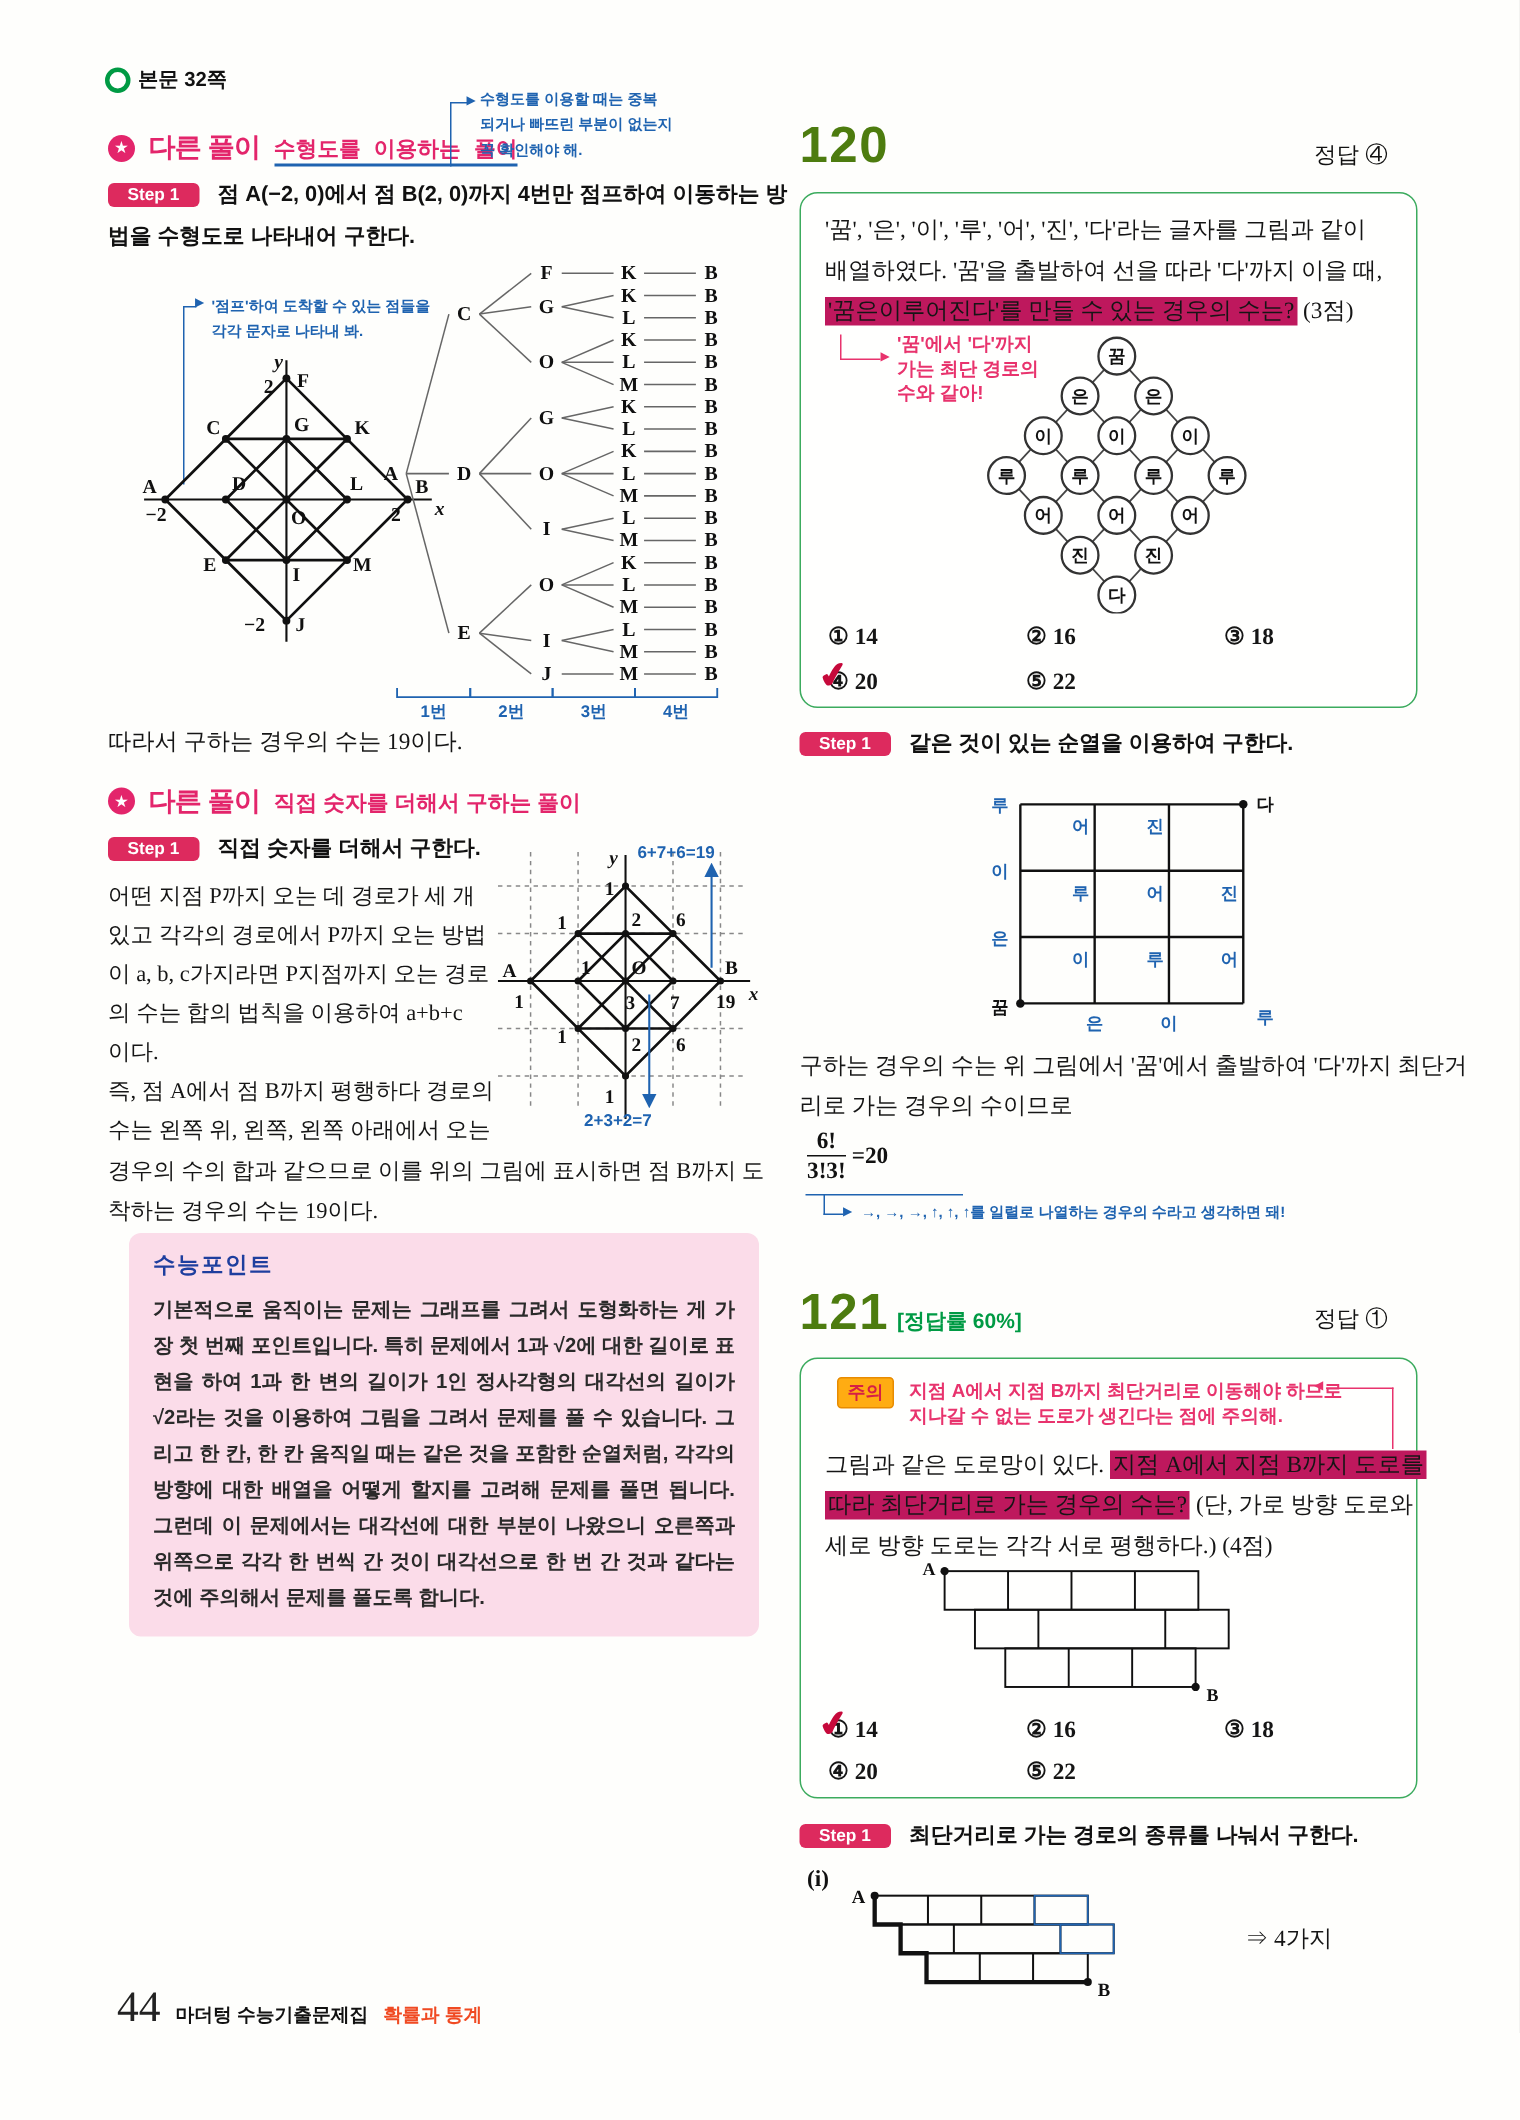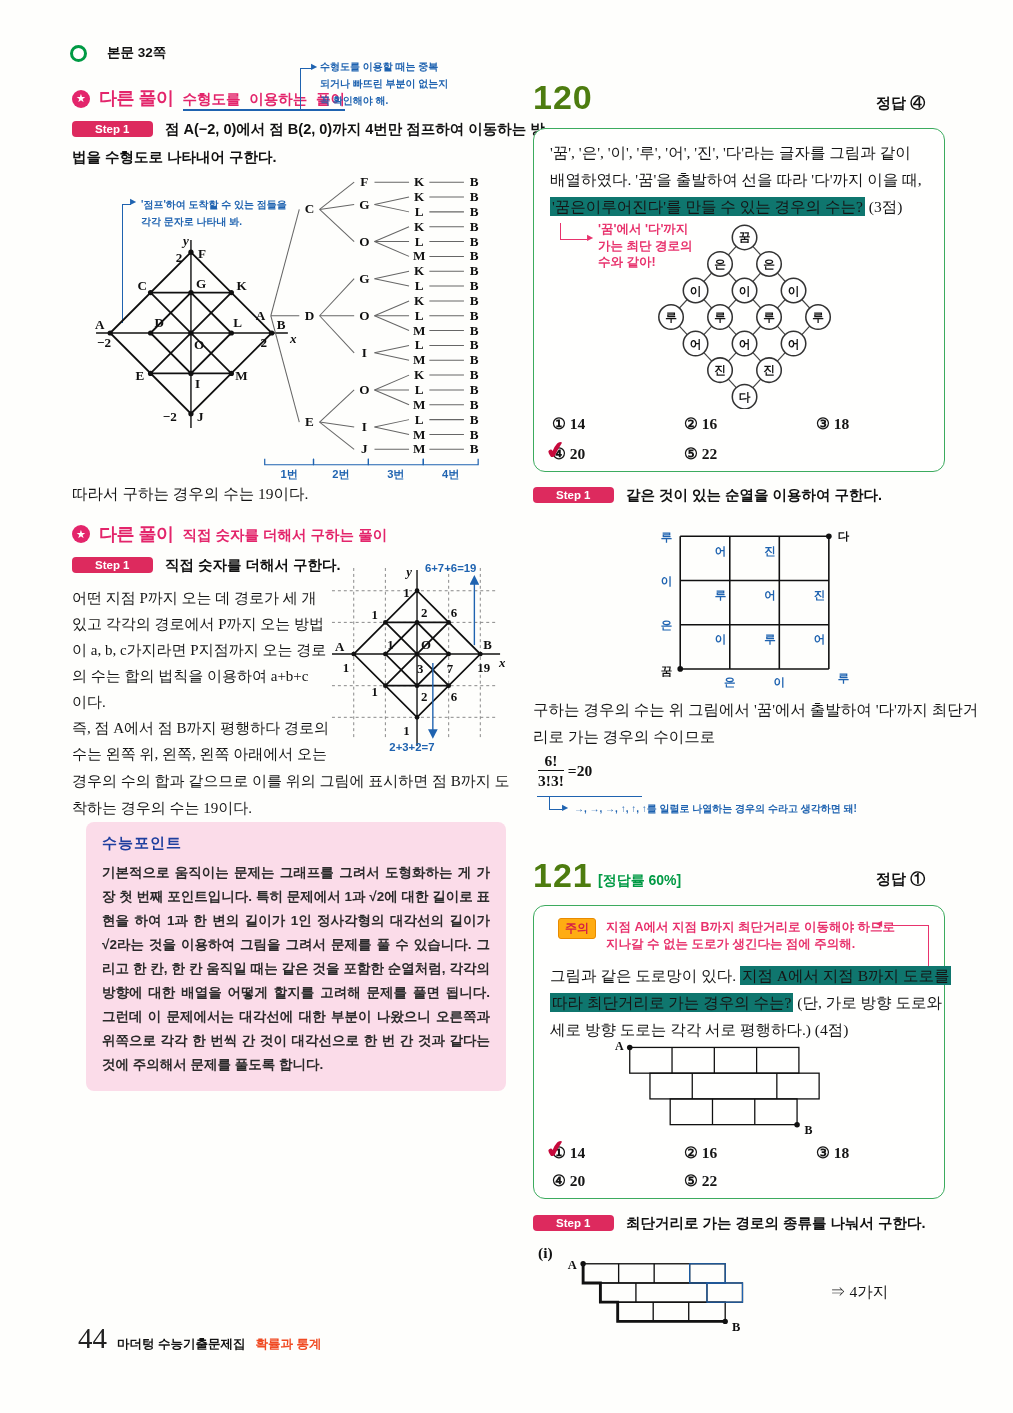--- a/index.html
+++ b/index.html
@@ -2,46 +2,46 @@
 <html><head>
 <meta charset="utf-8">
 <style>
   html,body{margin:0;padding:0;background:#e9e9e9;}
   #page{position:relative;width:1013px;height:1413px;background:#fefefc;overflow:hidden;
         font-family:"Liberation Sans",sans-serif;color:#111;}
   .abs{position:absolute;}
   .nw{white-space:nowrap;}
   .serif{font-family:"Liberation Serif",serif;}
   
-  .hdr{display:flex;align-items:center;gap:20px;font-weight:bold;font-size:13.5px;justify-content:flex-end;}
+  .hdr{display:flex;align-items:center;gap:5px;font-weight:bold;font-size:13.5px;justify-content:flex-end;}
   .ring{width:11px;height:11px;border:3px solid #009a44;border-radius:50%;background:#fff;display:inline-block;}
   
   .alt-title{display:flex;align-items:baseline;gap:9px;}
   .star{width:18px;height:18px;border-radius:50%;background:#e3256b;color:#fff;display:inline-flex;
         align-items:center;justify-content:center;font-size:11px;align-self:center;}
   .alt-main{font-size:18px;font-weight:bold;color:#e3256b;letter-spacing:-0.5px;}
   .alt-sub{font-size:14.5px;font-weight:bold;color:#e3256b;}
   .alt-sub.u{border-bottom:2px solid #1f63b0;padding-bottom:0;font-family:Liberation Mono, monospace;}
   
   .step{display:inline-block;background:#dd2a5e;color:#fff;font-size:11.5px;font-weight:bold;
-        padding:2px 23px;border-radius:4px;margin-right:8px;vertical-align:1px;}
+        padding:2px 13px;border-radius:4px;margin-right:8px;vertical-align:1px;}
   .steptxt{font-size:14.5px;font-weight:bold;color:#111;}
   
   .bnote{color:#1f63b0;font-size:10px;font-weight:bold;line-height:17px;}
   .pnote{color:#e8336d;font-size:12.5px;font-weight:bold;line-height:16.5px;}
   .arr{font-size:8px;color:#1f63b0;}
   .arrp{font-size:8px;color:#e8336d;}
   
   .body15{font-size:15px;line-height:26px;color:#151515;}
   .p-line{font-size:15.5px;color:#151515;}
-  .hl{background:#0f766e;padding:1px 2px;}
+  .hl{background:#be185d;padding:1px 2px;}
   
   .pnum{font-size:34px;font-weight:bold;color:#4d7c0f;letter-spacing:1px;}
   .rate{font-size:14px;font-weight:bold;color:#009a44;}
-  .ans{font-size:15px;font-weight:bold;color:#111;}
+  .ans{font-size:15px;font-weight:normal;color:#111;}
   .gbox{position:absolute;border:1.6px solid #3cab5e;border-radius:12px;background:#fffffe;}
   .opt{position:absolute;font-family:"Liberation Serif",serif;font-size:15.5px;font-weight:bold;color:#151515;}
   .chk{position:absolute;left:-6px;top:-8px;color:#c6093b;font-size:23px;transform:rotate(-10deg);}
   
   .caut{display:inline-block;background:#ffac12;border:1px solid #e88b00;border-radius:3px;
         color:#d61f45;font-size:12px;font-weight:bold;padding:1px 6px;}
   
   .snp{background:#fbdce9;border-radius:8px;padding:12px 16px 14px 16px;}
   .snp h4{margin:0;font-size:15px;color:#1e3e9e;letter-spacing:1px;}
   .snp p{margin:8px 0 0 0;font-size:13.5px;line-height:24px;text-align:justify;color:#2a2a2a;font-weight:bold;}

